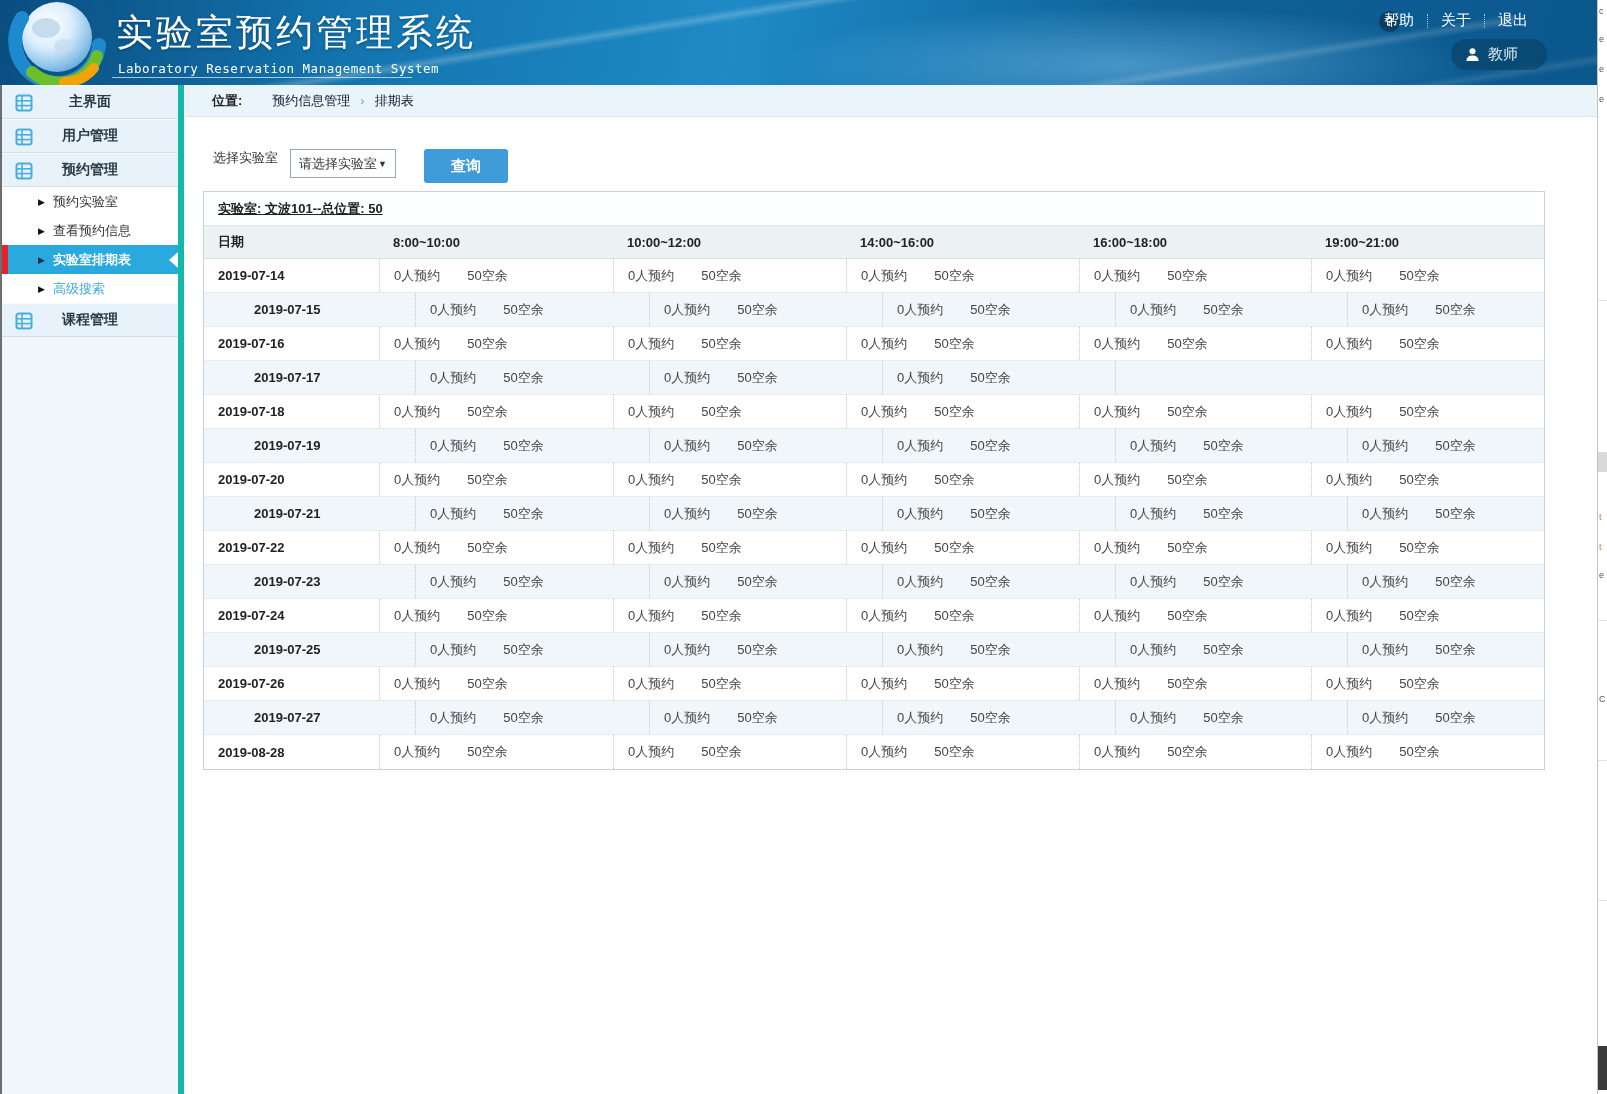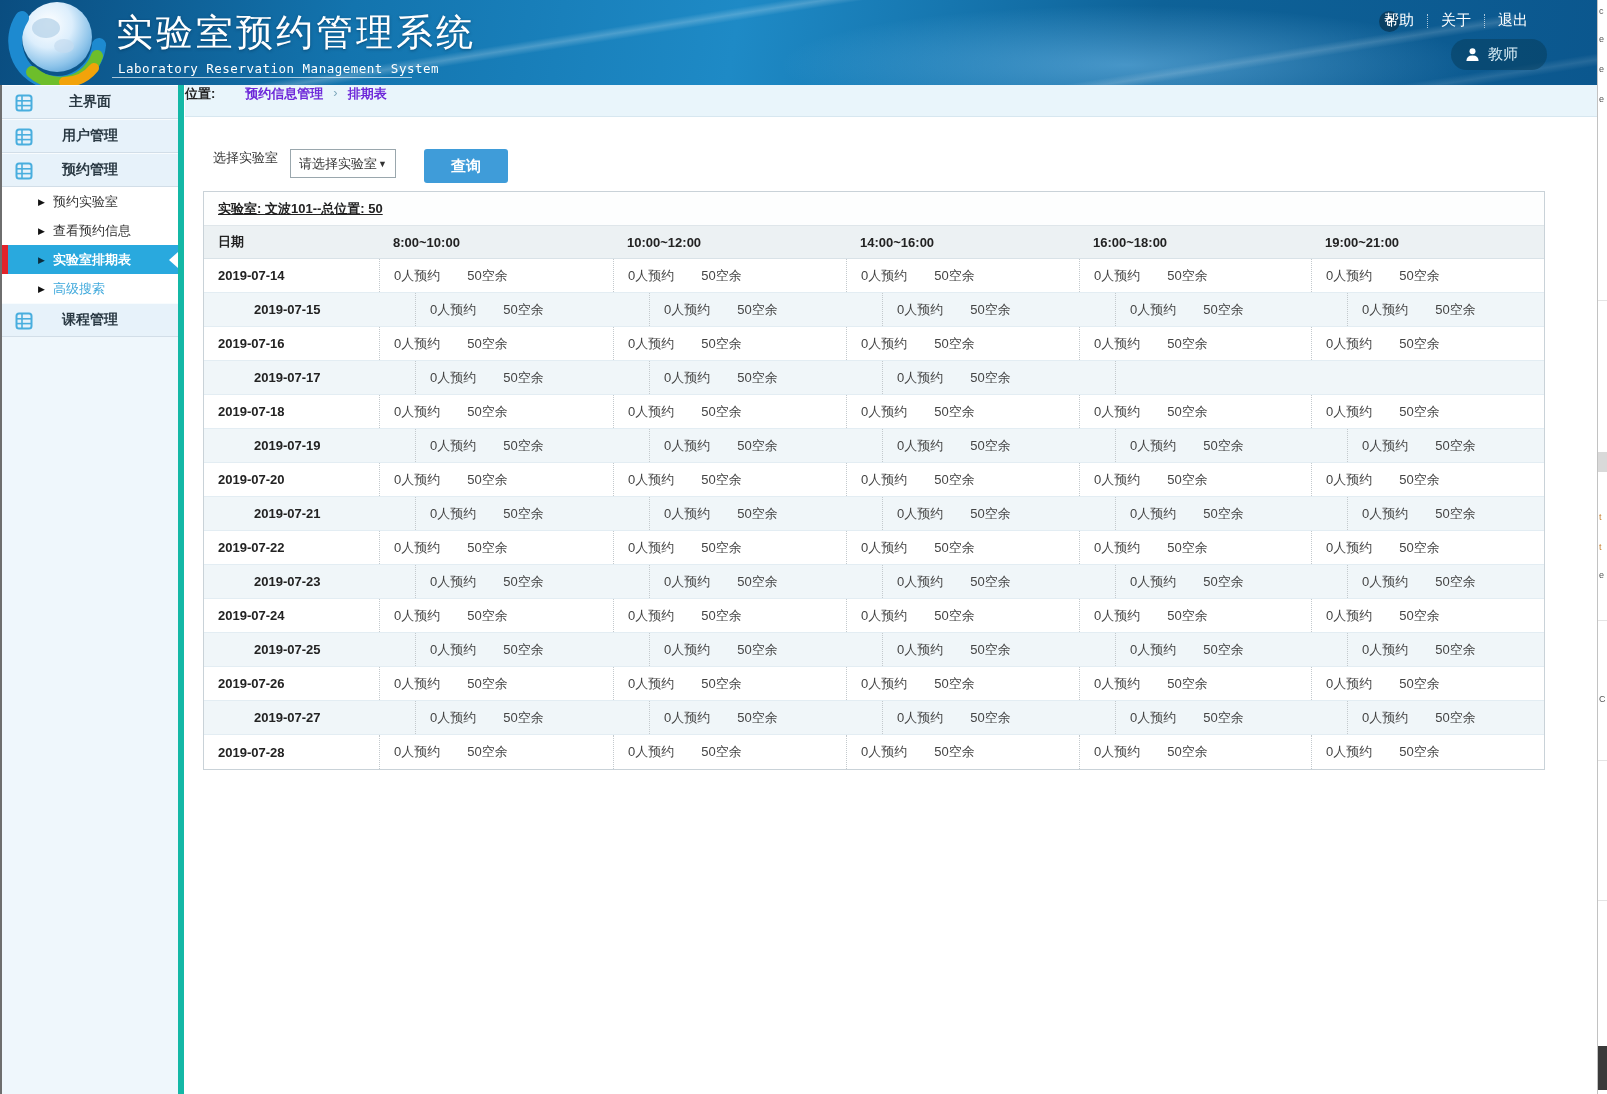--- a/index.html
+++ b/index.html
@@ -49,23 +49,23 @@
   .menu-sub .tri{font-size:9px;color:#111;margin-right:8px;}
   .menu-sub.active{background:var(--active-blue);color:#fff;font-weight:bold;}
   .menu-sub.active .tri{color:#0b2d3d;}
   .menu-sub.active .red-bar{position:absolute;left:0;top:0;bottom:0;width:6px;background:var(--accent-red);}
   .menu-sub.active .notch{position:absolute;right:0;top:50%;margin-top:-8px;width:0;height:0;
     border-top:8px solid transparent;border-bottom:8px solid transparent;border-right:9px solid #fff;}
   .menu-sub.hl{color:#3fa9dc;}
 
   
   .breadcrumb{position:absolute;left:185px;top:85px;right:10px;height:32px;background:#e9f5fb;
-    border-bottom:1px solid #d7e7f0;display:flex;font-size:13px;}
+    border-bottom:1px solid #d7e7f0;display:flex;align-items:center;padding-left:27px;font-size:13px;}
   .bc-label{font-weight:bold;color:#222;margin-right:30px;}
-  .bc-link{color:#6d28d9;cursor:pointer;font-weight:bold;}
+  .bc-link{color:#0f172a;cursor:pointer;}
   .bc-sep{color:#7fa8bc;margin:0 10px;font-size:13px;}
 
   
   .main{position:absolute;left:185px;top:117px;right:10px;bottom:0;background:#fff;}
   .controls{position:absolute;left:28px;top:32px;display:flex;}
   .sel-label{font-size:13px;color:#333;margin-right:12px;}
   .lab-select{width:106px;height:29px;border:1px solid #9aa7ad;background:#fff;display:flex;
     align-items:center;padding:0 8px;font-size:13px;color:#333;cursor:pointer;justify-content:space-between;}
   .lab-select .caret{font-size:9px;color:#333;}
   .query-btn{margin-left:28px;width:84px;height:34px;background:var(--btn-blue);color:#fff;
@@ -539,21 +539,21 @@
           <div class="t-cell">
             <span class="booked">0人预约</span>
             <span class="free">50空余</span>
           </div>
           <div class="t-cell">
             <span class="booked">0人预约</span>
             <span class="free">50空余</span>
           </div>
         </div>
         <div class="t-row grid-cols">
-          <div class="t-date">2019-07-28</div>
+          <div class="t-date">2019-08-28</div>
           <div class="t-cell">
             <span class="booked">0人预约</span>
             <span class="free">50空余</span>
           </div>
           <div class="t-cell">
             <span class="booked">0人预约</span>
             <span class="free">50空余</span>
           </div>
           <div class="t-cell">
             <span class="booked">0人预约</span>

